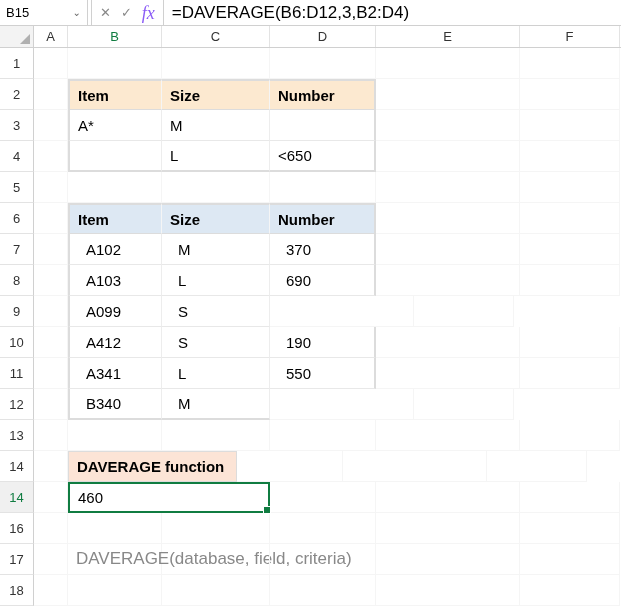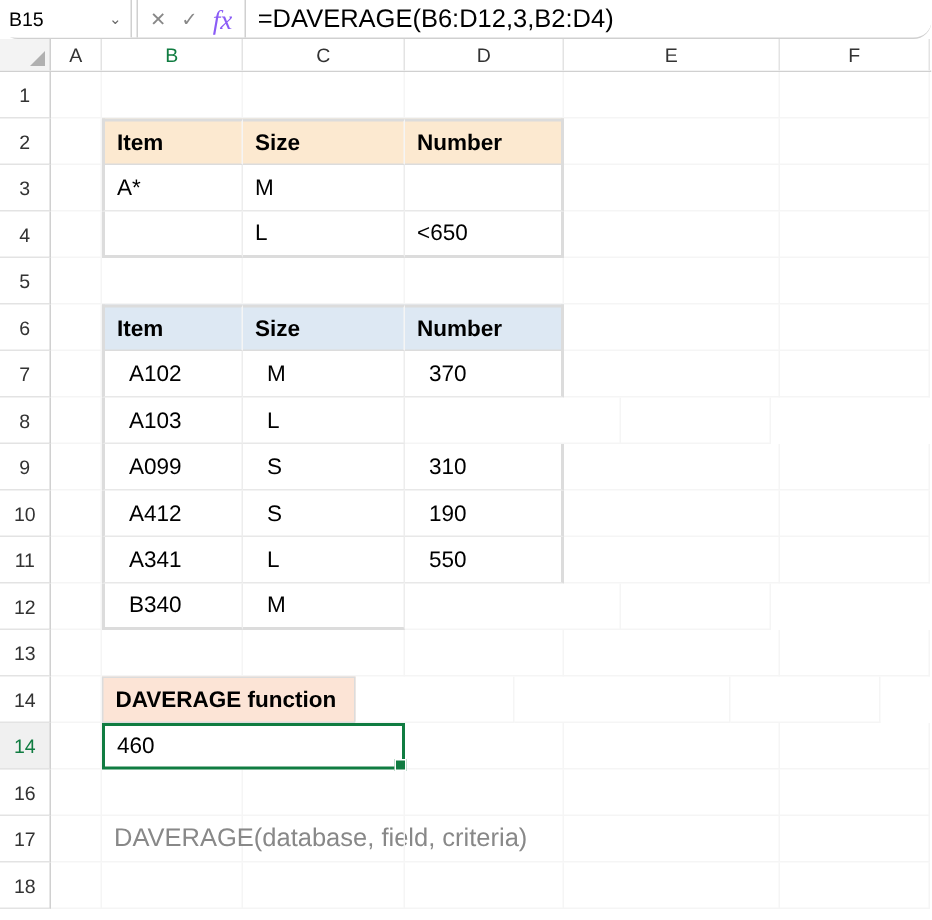--- a/index.html
+++ b/index.html
@@ -14,21 +14,20 @@
       position: relative;
     }
     
     
     .formula-bar {
       display: flex;
       align-items: center;
       height: 26px;
       border-bottom: 1px solid #d0d0d0;
       background: #fff;
-      border-radius: 12px;
     }
     .name-box {
       display: flex;
       align-items: center;
       width: 88px;
       height: 100%;
       border-right: 1px solid #d0d0d0;
       padding: 0 6px;
       background: #fff;
     }
@@ -324,28 +323,28 @@
       <div class="cell wB data-cell data-left">A102</div>
       <div class="cell wC data-cell">M</div>
       <div class="cell wD data-cell data-right-edge">370</div>
       <div class="cell wE"></div>
       <div class="cell wF"></div>
     </div>
     <div class="cell-row">
       <div class="cell wA"></div>
       <div class="cell wB data-cell data-left">A103</div>
       <div class="cell wC data-cell">L</div>
+      <div class="cell wD data-cell data-right-edge">690</div>
       <div class="cell wE"></div>
       <div class="cell wF"></div>
     </div>
     <div class="cell-row">
       <div class="cell wA"></div>
       <div class="cell wB data-cell data-left">A099</div>
       <div class="cell wC data-cell">S</div>
-      <div class="cell wD data-cell data-right-edge">310</div>
       <div class="cell wE"></div>
       <div class="cell wF"></div>
     </div>
     <div class="cell-row">
       <div class="cell wA"></div>
       <div class="cell wB data-cell data-left">A412</div>
       <div class="cell wC data-cell">S</div>
       <div class="cell wD data-cell data-right-edge">190</div>
       <div class="cell wE"></div>
       <div class="cell wF"></div>

